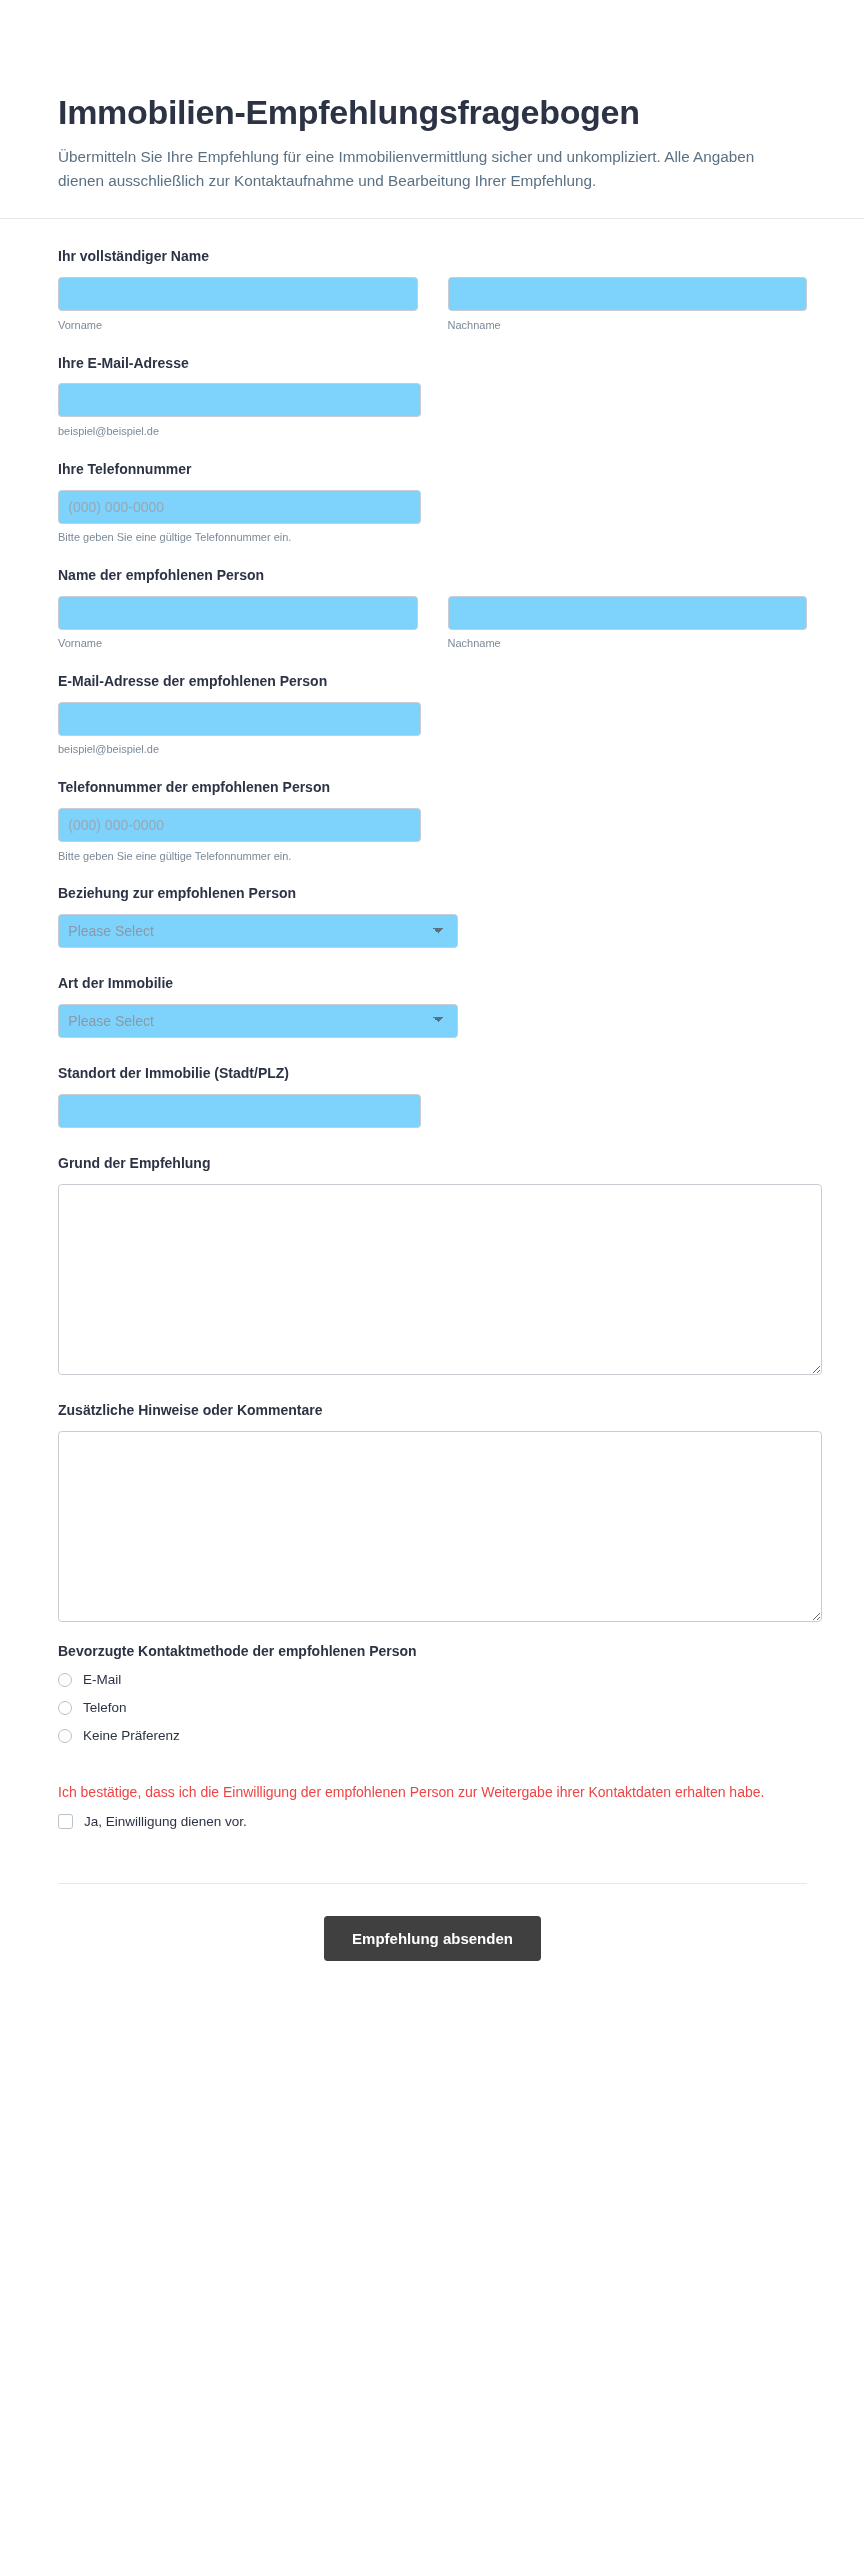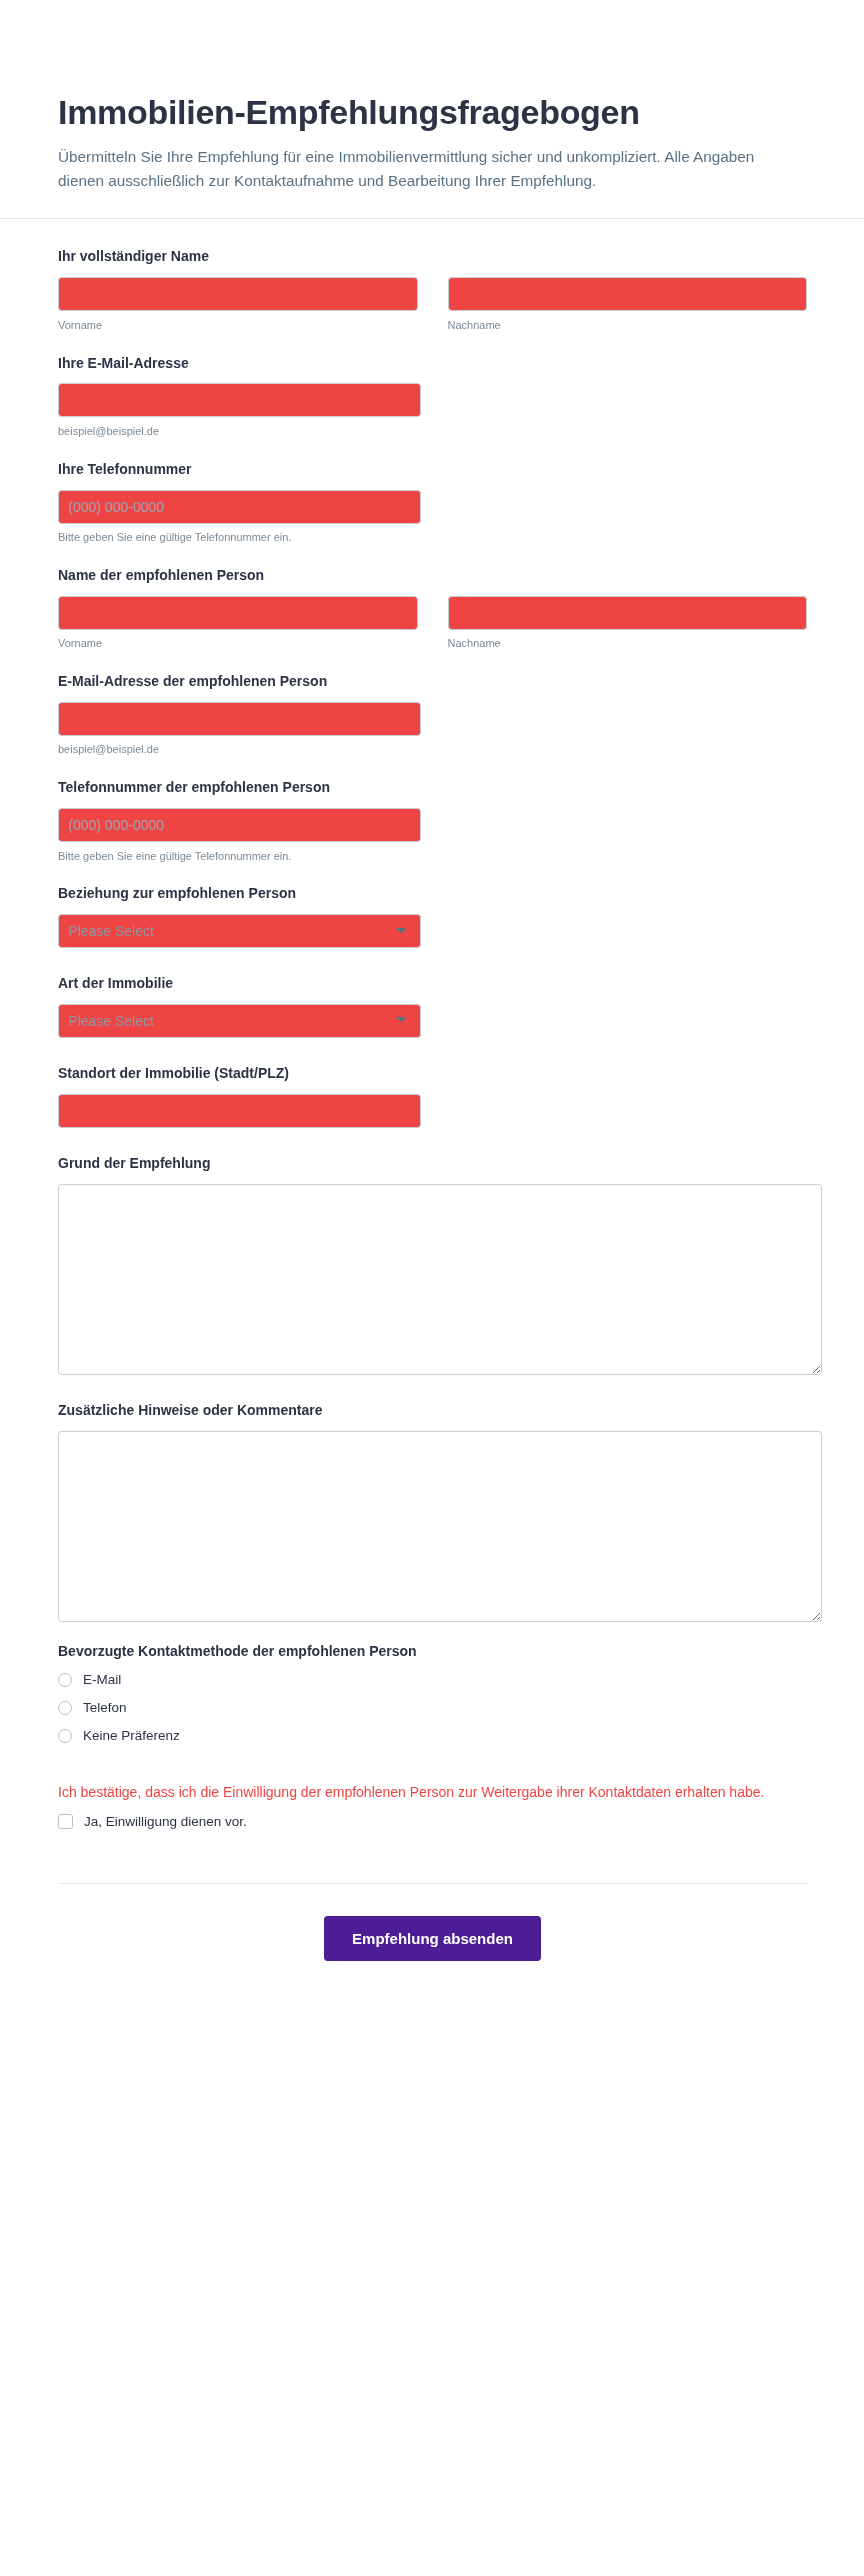--- a/index.html
+++ b/index.html
@@ -65,35 +65,35 @@
     gap: 30px;
   }
   .col {
     width: 363px;
   }
   input.txt, select.sel {
     width: 100%;
     height: 34px;
     border: 0.9px solid #c8cdd4;
     border-radius: 3.7px;
-    background: #ef4444;
+    background: #7dd3fc;
     font-size: 14px;
     color: #2c3345;
     padding: 0 9.3px;
     font-family: "Liberation Sans", sans-serif;
     outline: none;
   }
   input.txt::placeholder {
     color: #9aa6b2;
   }
   input.short {
     width: 363px;
   }
   select.sel {
-    width: 363px;
+    width: 400px;
     appearance: none;
     -webkit-appearance: none;
     color: #8c98a4;
     background-image:
       linear-gradient(45deg, transparent 50%, #5a7184 50%),
       linear-gradient(135deg, #5a7184 50%, transparent 50%);
     background-position:
       calc(100% - 18.6px) calc(50% - 0.9px),
       calc(100% - 13px) calc(50% - 0.9px);
     background-size: 5.6px 5.6px, 5.6px 5.6px;
@@ -150,21 +150,21 @@
   .divider {
     border: none;
     border-top: 0.9px solid #e4e8ec;
     margin: 20.5px 0 0 0;
   }
   .submit-wrap {
     text-align: center;
     padding-top: 32px;
   }
   .submit-btn {
-    background: #4c1d95;
+    background: #404040;
     color: #ffffff;
     border: none;
     border-radius: 3.7px;
     font-size: 15px;
     font-weight: bold;
     padding: 14px 28px;
     cursor: pointer;
     font-family: "Liberation Sans", sans-serif;
   }
   .gap-sm { height: 5.6px; }

